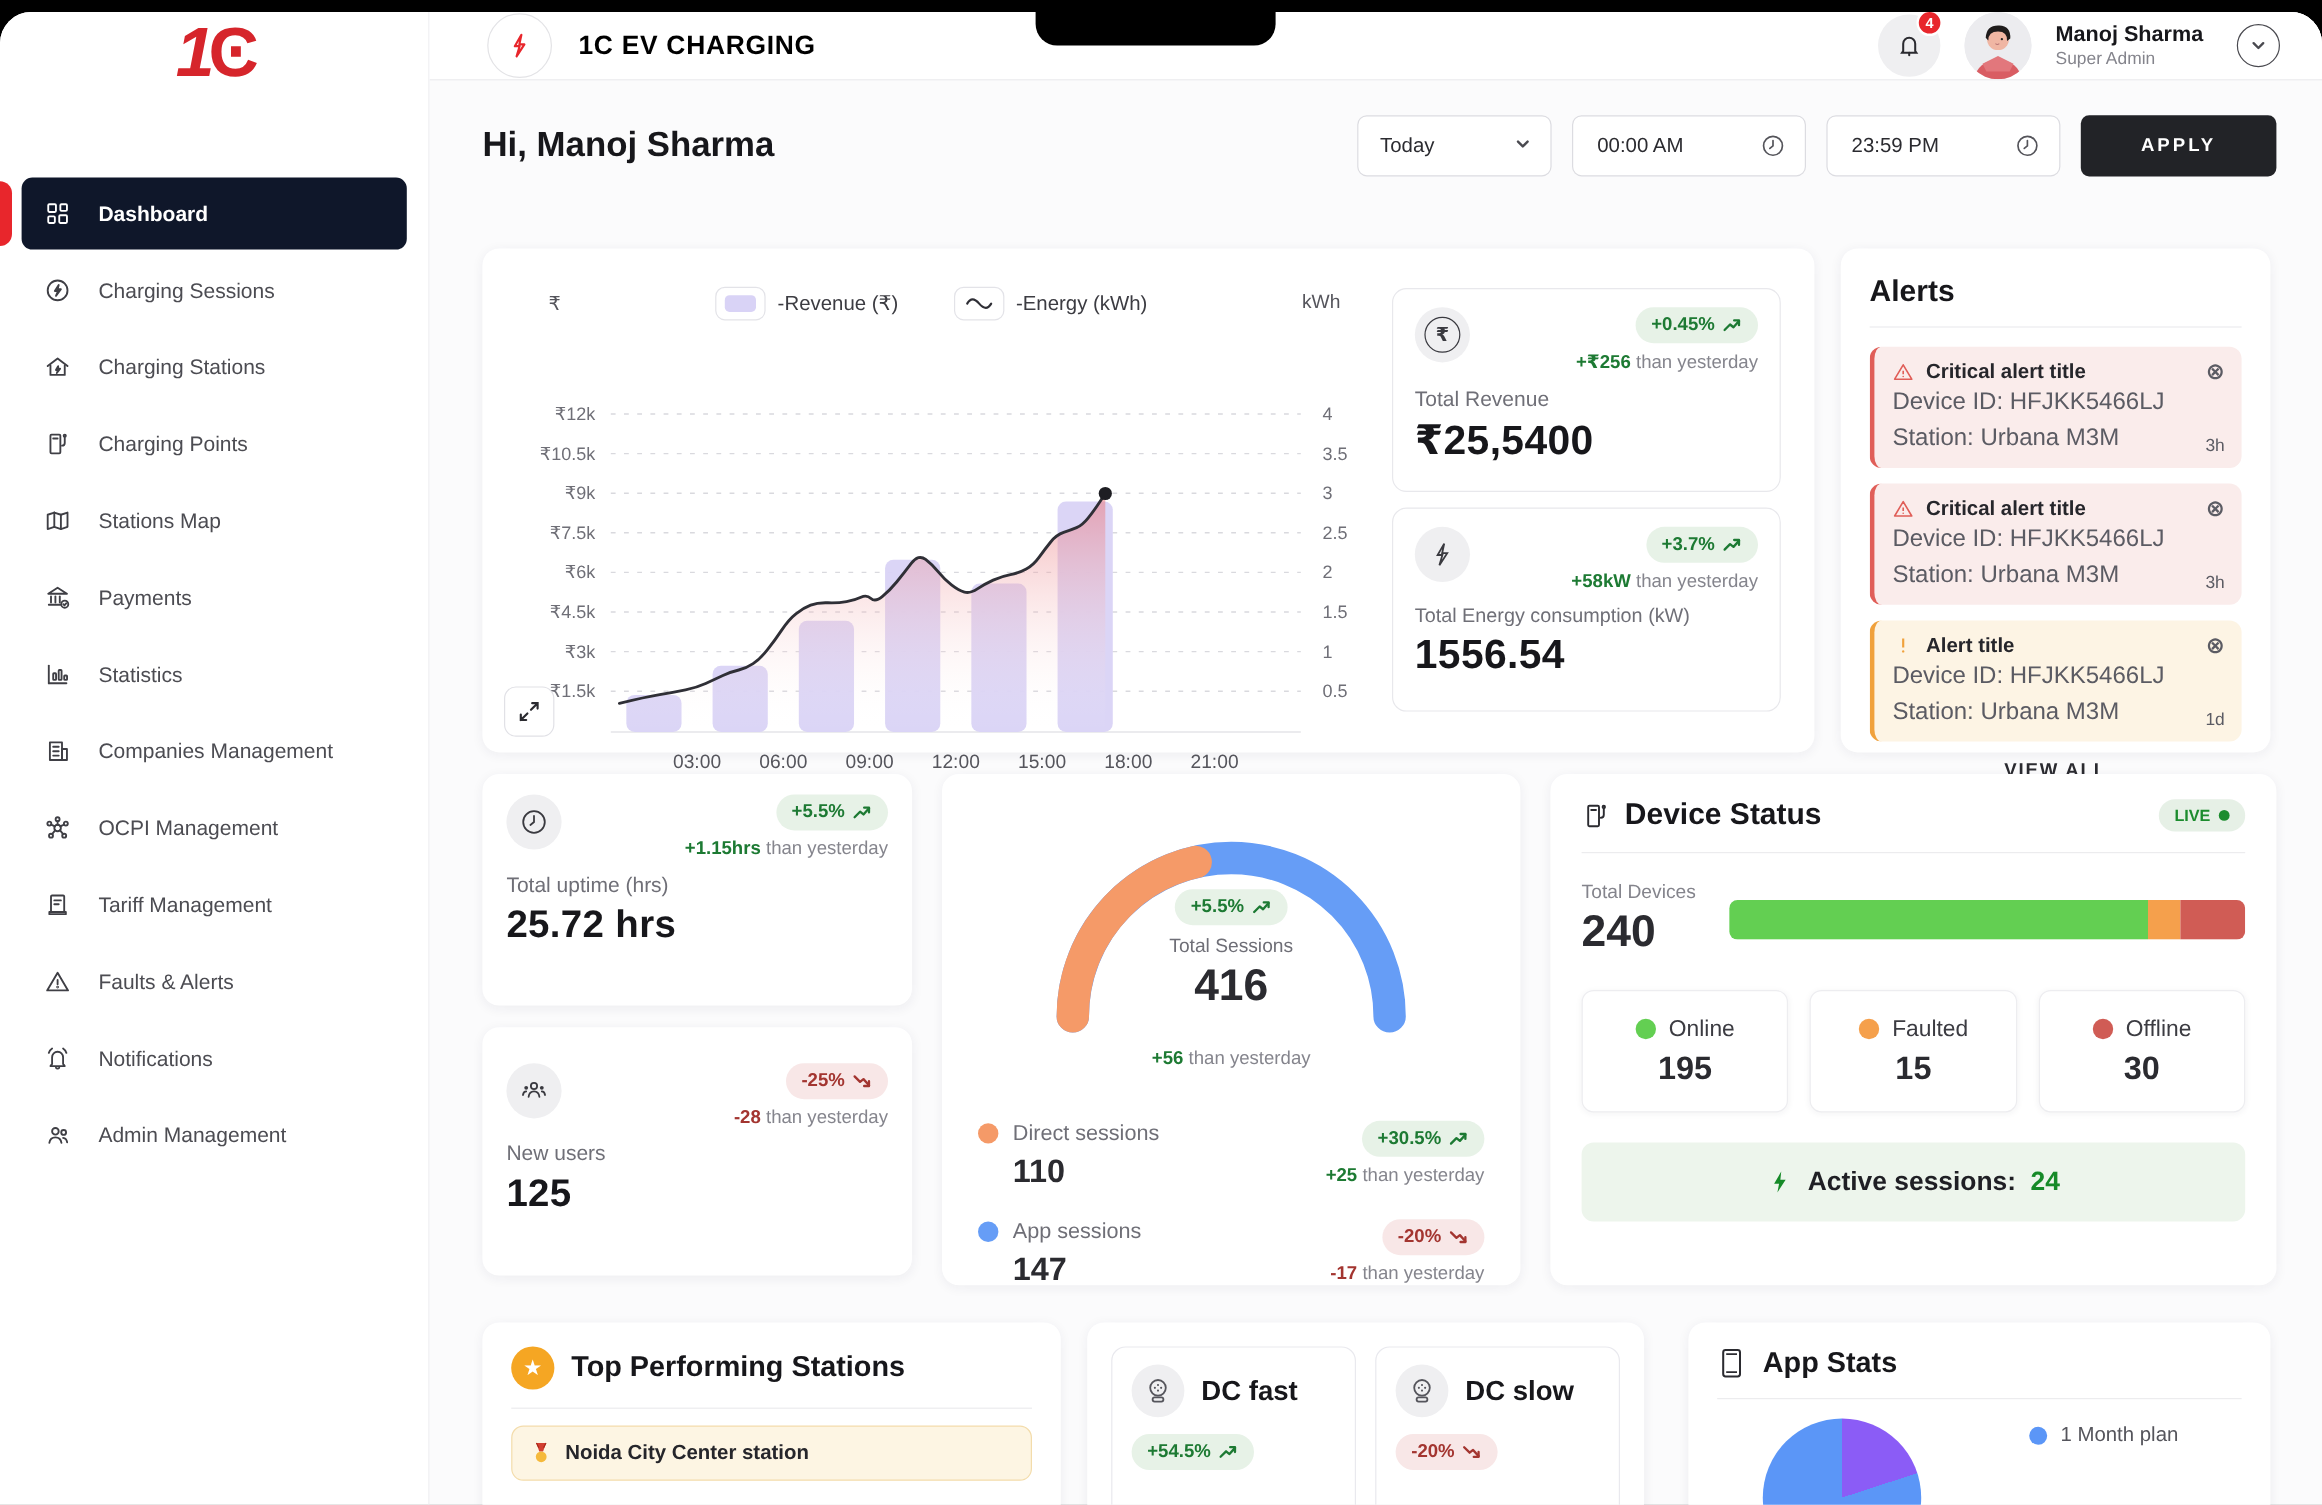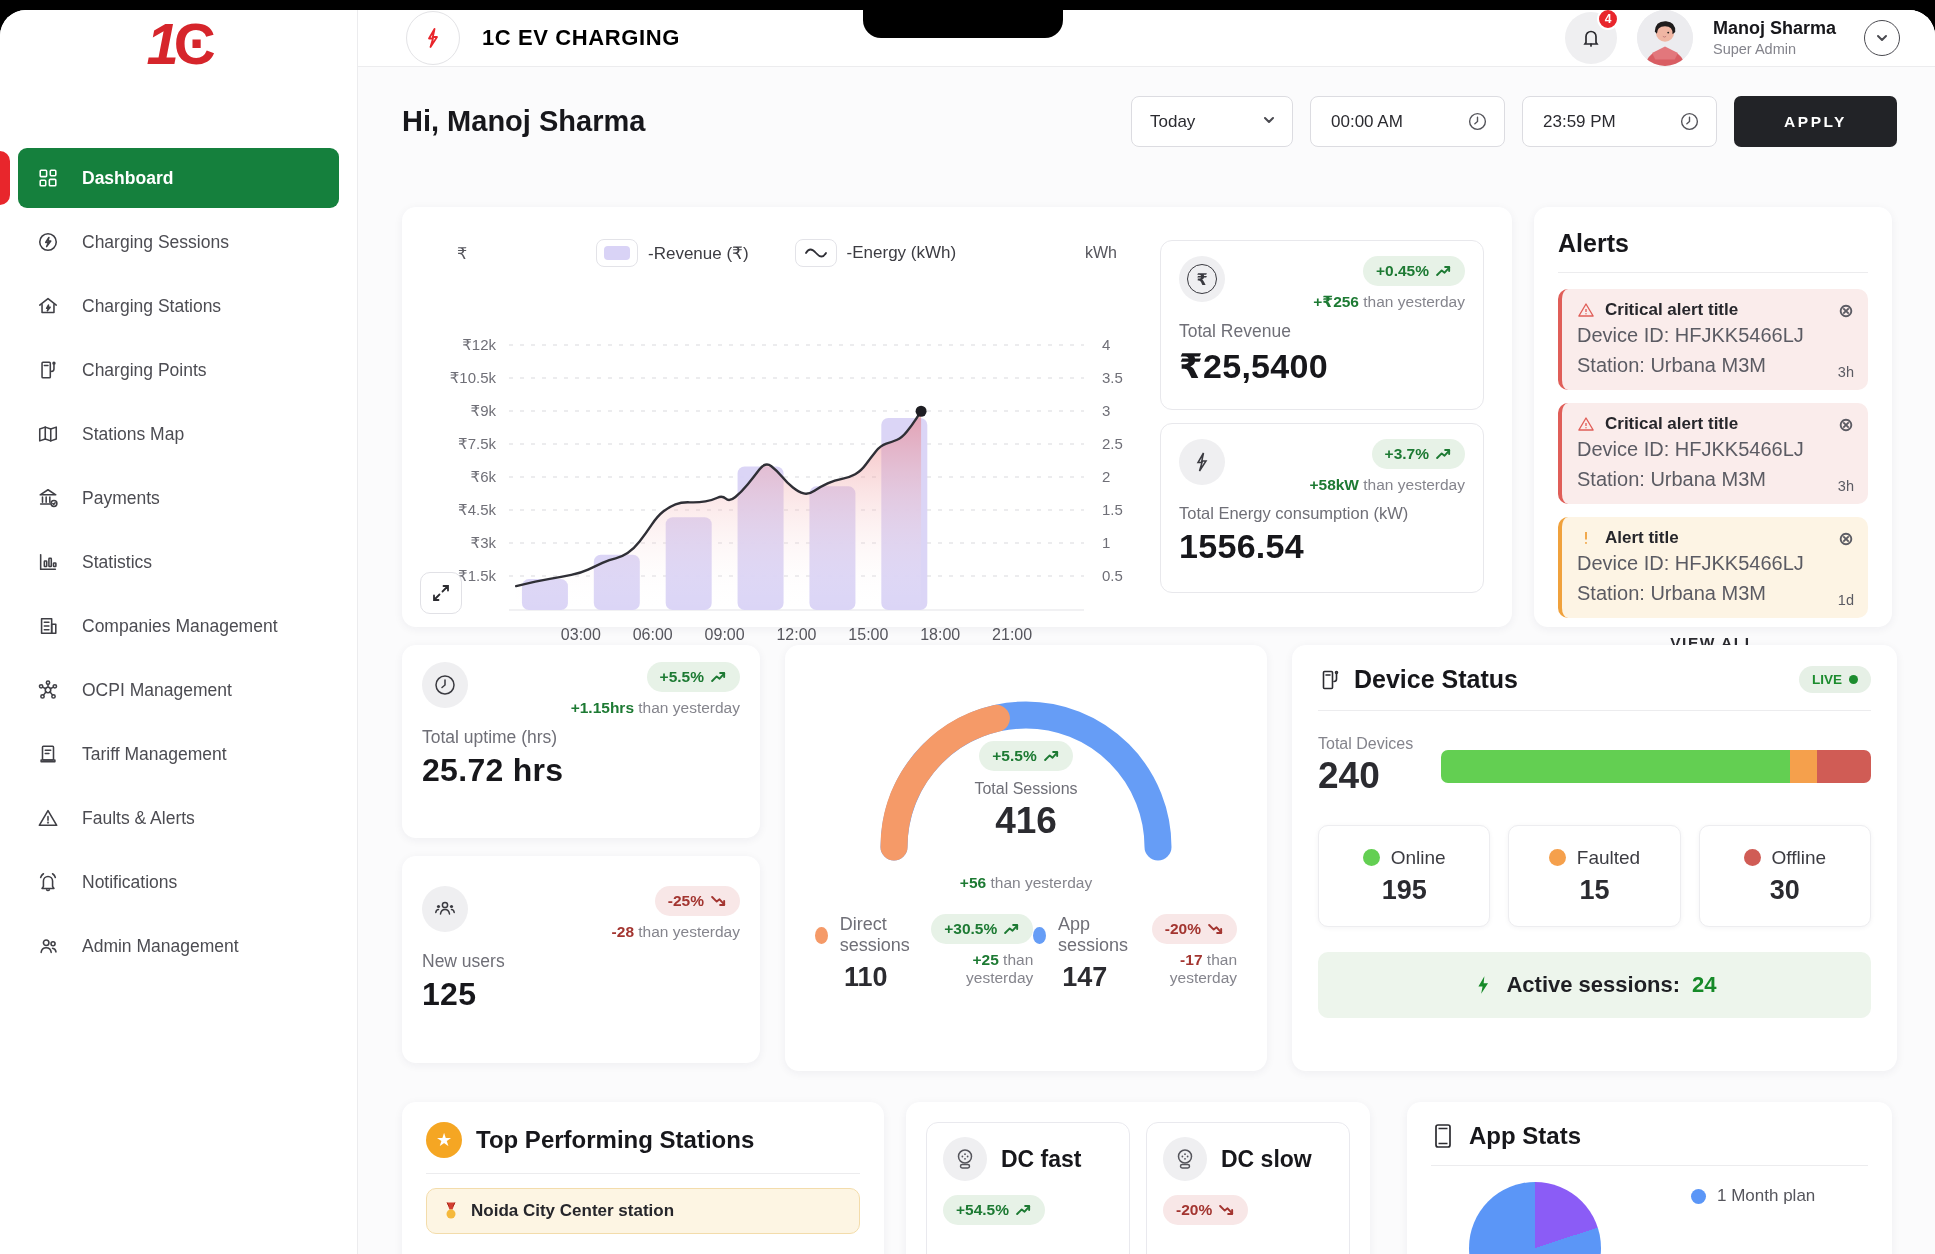--- a/index.html
+++ b/index.html
@@ -13,21 +13,21 @@
   .sidebar { width:358px; min-width:358px; border-right:1px solid #ececee; background:#fff; }
   .logo-wrap { height:122px; display:flex; align-items:flex-start; justify-content:center; }
   .logo-text { font-size:58px; font-weight:800; color:#d6252b; letter-spacing:-5px; font-style:italic; }
   .logo-text .c { font-style:normal; }
   .nav { list-style:none; padding:16px 0 0 0; }
   .nav li { position:relative; height:60px; margin:0 18px 4px 18px; display:flex; align-items:center;
     gap:22px; padding:0 0 0 18px; border-radius:9px; color:#4c4c52; font-size:17.5px; font-weight:500; cursor:pointer; }
   .nav li .ic { width:24px; height:24px; display:flex; align-items:center; justify-content:center; color:#3f3f45; }
   .nav li svg { width:22px; height:22px; stroke:currentColor; fill:none; stroke-width:1.7;
     stroke-linecap:round; stroke-linejoin:round; }
-  .nav li.active { background:#15803d; color:#fff; font-weight:600; }
+  .nav li.active { background:#0f172a; color:#fff; font-weight:600; }
   .nav li.active .ic { color:#fff; }
   .nav li.active::before { content:""; position:absolute; left:-18px; top:3px; width:10px; height:54px;
     background:#e8262c; border-radius:0 10px 10px 0; }
   
   .main { flex:1; display:flex; flex-direction:column; background:#fbfbfc; }
   .topbar { height:103px; background:#fff; border-bottom:1px solid #ececee; display:flex;
     align-items:center; padding:0 40px 0 48px; }
   .brand-circle { width:54px; height:54px; border-radius:50%; border:1px solid #e3e3e6;
     display:flex; align-items:center; justify-content:center; margin-right:22px; }
   .brand-circle svg { width:24px; height:24px; }
@@ -116,21 +116,21 @@
   .mini-card.uptime { height:193px; }
   .mini-card.users { height:207px; padding-top:30px; }
   .gauge-card { width:482px; height:426px; margin-left:5px; padding:20px 30px; position:relative; }
   .gauge-wrap { position:relative; width:330px; margin:14px auto 0 auto; height:185px; }
   .gauge-overlay { position:absolute; left:0; top:0; width:330px; text-align:center; }
   .gauge-overlay .pill { margin-top:62px; }
   .g-label { margin-top:9px; font-size:16px; color:#6f6f77; }
   .g-value { margin-top:2px; font-size:37px; font-weight:800; color:#2b2b30; }
   .g-delta { text-align:center; font-size:15.5px; color:#85858d; margin-top:10px; }
   .g-delta b { color:#1d7a33; }
-  .sess-rows { margin-top:22px; display:flex; flex-direction:row; }
+  .sess-rows { margin-top:42px; display:flex; flex-direction:column; gap:24px; }
   .sess-row { display:flex; align-items:flex-start; }
   .sess-left .lbl { display:flex; align-items:center; gap:12px; font-size:18px; color:#6f6f77; }
   .dot { width:17px; height:17px; border-radius:50%; }
   .sess-left .num { margin-top:6px; margin-left:29px; font-size:27px; font-weight:800; color:#2b2b30; }
   .sess-right { margin-left:auto; text-align:right; }
   
   .device-card { width:605px; height:426px; margin-left:5px; padding:20px 26px; }
   .dev-head { display:flex; align-items:center; gap:12px; }
   .dev-head svg { width:24px; height:24px; stroke:#2b2b30; fill:none; stroke-width:1.6; stroke-linecap:round; }
   .dev-title { font-size:25px; font-weight:800; color:#17171b; }

